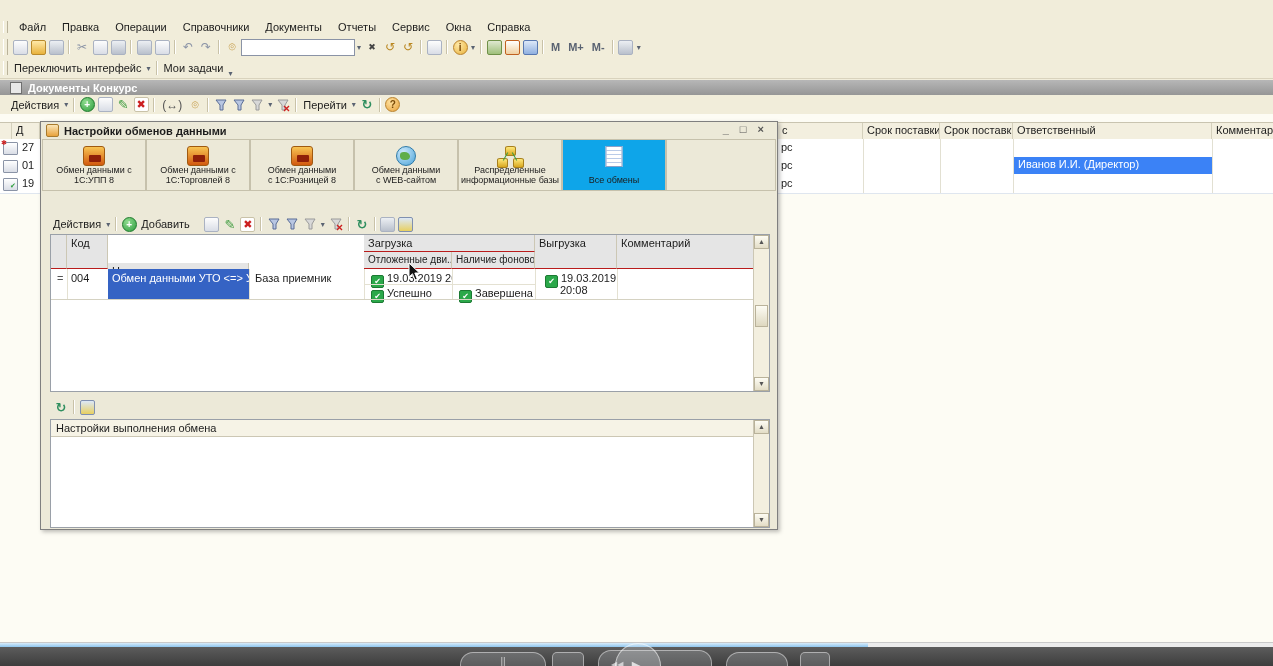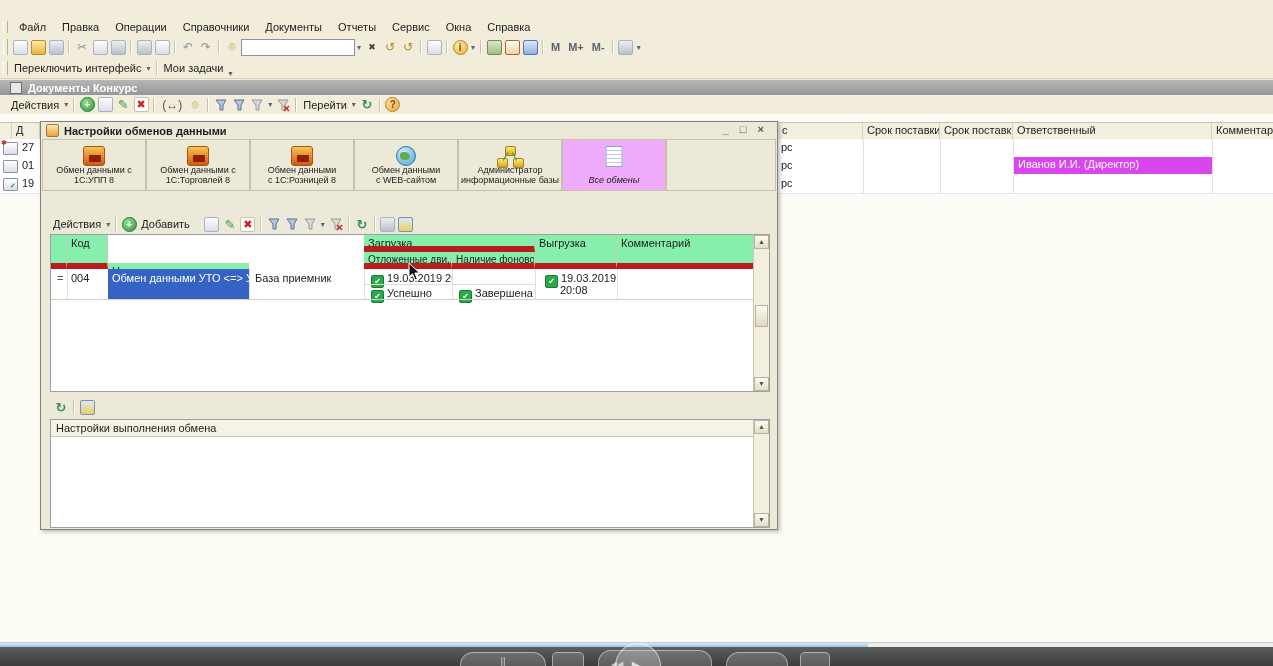--- a/index.html
+++ b/index.html
@@ -34,46 +34,46 @@
   .pencil{color:#3f9c3f;font-size:13px;}
   .redx{color:#cc2020;font-weight:bold;font-size:11px;border:1px solid #c9c2a8;background:#fff;width:13px;height:13px;display:inline-flex;align-items:center;justify-content:center;border-radius:2px;}
   .refresh{color:#2f8f5f;font-size:13px;font-weight:bold;}
   .helpq{width:13px;height:13px;border-radius:50%;background:radial-gradient(circle at 35% 30%,#ffe2a0,#e8a23c);border:1px solid #b9822c;color:#7a4a08;font-weight:bold;font-size:10px;display:inline-flex;align-items:center;justify-content:center;}
   
   .bg-content{left:0;top:114px;width:1273px;height:528px;background:#fdfcf4;}
   .bg-hrow{position:absolute;background:#f3efdf;border-bottom:1px solid #c9c4b0;border-top:1px solid #c9c4b0;}
   .bg-cell{position:absolute;border-right:1px solid #d4d0bc;padding:1px 4px;box-sizing:border-box;white-space:nowrap;overflow:hidden;}
   .bg-row{position:absolute;background:#fff;border-bottom:1px solid #dfe6ef;}
   .vline{position:absolute;width:1px;background:#e2e0d2;}
-  .hl-cell{position:absolute;background:#d946ef;color:#fff;padding:1px 5px;box-sizing:border-box;white-space:nowrap;}
+  .hl-cell{position:absolute;background:#3b82f6;color:#fff;padding:1px 5px;box-sizing:border-box;white-space:nowrap;}
   .docicon{position:absolute;width:13px;height:11px;background:linear-gradient(#fff,#d9dde6);border:1px solid #8a93a6;border-radius:1px;}
   .mark{position:absolute;width:5px;height:5px;border-radius:50%;font-size:7px;line-height:5px;}
   
   .dialog{left:40px;top:121px;width:738px;height:409px;background:#ece9d8;border:1px solid #7f7f7f;box-shadow:2px 2px 4px rgba(0,0,0,0.25);box-sizing:border-box;}
   .dlg-title{left:44px;top:123px;width:730px;height:15px;display:flex;align-items:center;font-weight:bold;}
   .dlg-icon{width:11px;height:11px;background:linear-gradient(#fbe6b8,#e8a23c);border:1px solid #a97a2c;margin:0 5px 0 2px;border-radius:2px;}
   .winbtns{position:absolute;right:6px;top:0;color:#555;font-size:11px;letter-spacing:4px;font-weight:bold;}
   .tabstrip{left:42px;top:139px;width:734px;height:52px;}
   .tab{position:absolute;top:0;height:52px;width:104px;border:1px solid #c6c1ac;box-sizing:border-box;background:#ece9d8;text-align:center;font-size:9px;line-height:10px;cursor:default;}
-  .tab.sel{background:#f0abfc;font-style:italic;}
+  .tab.sel{background:#0ea5e9;}
   .tab .tlabel{position:absolute;left:0;right:0;bottom:5px;}
   .tabicon{position:absolute;left:50%;top:6px;transform:translateX(-50%);}
   .oi{width:22px;height:20px;border-radius:3px;background:linear-gradient(#f8c452,#d2590f);border:1px solid #a05a10;box-sizing:border-box;}
   .oi::after{content:"";position:absolute;left:5px;top:8px;width:12px;height:7px;background:#8f1f08;border-radius:1px;}
   .globe{width:20px;height:20px;border-radius:50%;background:radial-gradient(circle at 35% 30%,#cfeafc,#4aa3d8);border:1px solid #2f7aa8;box-sizing:border-box;}
   .globe::after{content:"";position:absolute;left:3px;top:5px;width:10px;height:8px;background:#5fae4a;border-radius:40% 60% 50% 50%;}
   .dbicon{width:26px;height:22px;}
   .cyl{position:absolute;width:9px;height:8px;background:linear-gradient(#ffe87a,#d8a820);border:1px solid #a8801c;border-radius:3px/2px;}
   .dbl{position:absolute;width:1px;height:9px;background:#3f9c3f;}
   .docbig{width:17px;height:21px;background:#fff;border:1px solid #8aa0c8;box-sizing:border-box;background-image:repeating-linear-gradient(#fff 0 3px,#b9cbe8 3px 4px);}
   .heading{left:49px;top:194px;font-size:12.5px;font-weight:bold;color:#3c4fae;}
   .dlg-toolbar{left:50px;top:215px;width:720px;height:18px;display:flex;align-items:center;}
   
   .tbl{left:50px;top:234px;width:720px;height:158px;background:#fff;border:1px solid #9aa0a8;box-sizing:border-box;}
-  .th{position:absolute;background:#86efac;border-right:1px solid #ccc7b4;border-bottom:6px solid #b91c1c;padding:2px 4px;box-sizing:border-box;white-space:nowrap;overflow:hidden;}
+  .th{position:absolute;background:#e5e5e5;border-right:1px solid #ccc7b4;border-bottom:1px solid #b91c1c;padding:2px 4px;box-sizing:border-box;white-space:nowrap;overflow:hidden;}
   .cell{position:absolute;padding:1px 4px;box-sizing:border-box;white-space:nowrap;overflow:hidden;}
   .chk{display:inline-block;width:11px;height:11px;background:#2ba84a;border:1px solid #1c7a33;color:#fff;font-size:8px;line-height:11px;text-align:center;border-radius:2px;vertical-align:-2px;margin-right:3px;}
   .vsb{position:absolute;width:15px;background:#f3efdf;border-left:1px solid #ccc7b4;}
   .sbtn{position:absolute;width:15px;height:14px;background:linear-gradient(#fdfcf4,#e3ddc6);border:1px solid #b9b29a;box-sizing:border-box;font-size:7px;color:#555;text-align:center;line-height:12px;}
   .thumb{position:absolute;left:1px;width:13px;height:22px;background:linear-gradient(#fdfcf4,#ded8c0);border:1px solid #b9b29a;box-sizing:border-box;}
   
   .panel{left:50px;top:419px;width:720px;height:109px;background:#fff;border:1px solid #9aa0a8;box-sizing:border-box;}
   .panel-h{position:absolute;left:0;top:0;right:15px;height:17px;background:#f6f3e6;border-bottom:1px solid #ccc7b4;padding:2px 5px;box-sizing:border-box;}
   
   .fsvg{width:14px;height:14px;}
@@ -320,21 +320,21 @@
     </div>
     <div class="tab" style="left:416px;">
       <span class="tabicon dbicon">
         <span class="cyl" style="left:8px;top:0;"></span>
         <span class="cyl" style="left:0;top:12px;"></span>
         <span class="cyl" style="left:16px;top:12px;"></span>
         <span class="dbl" style="left:8px;top:6px;transform:rotate(30deg);"></span>
         <span class="dbl" style="left:17px;top:6px;transform:rotate(-30deg);"></span>
       </span>
       <div class="tlabel">
-          <div>Администратор</div>
+          <div>Распределенные</div>
           <div>информационные базы</div>
         </div>
     </div>
     <div class="tab sel" style="left:520px;">
       <span class="tabicon docbig"></span>
       <div class="tlabel">
           <div>Все обмены</div>
           <div></div>
         </div>
     </div>

